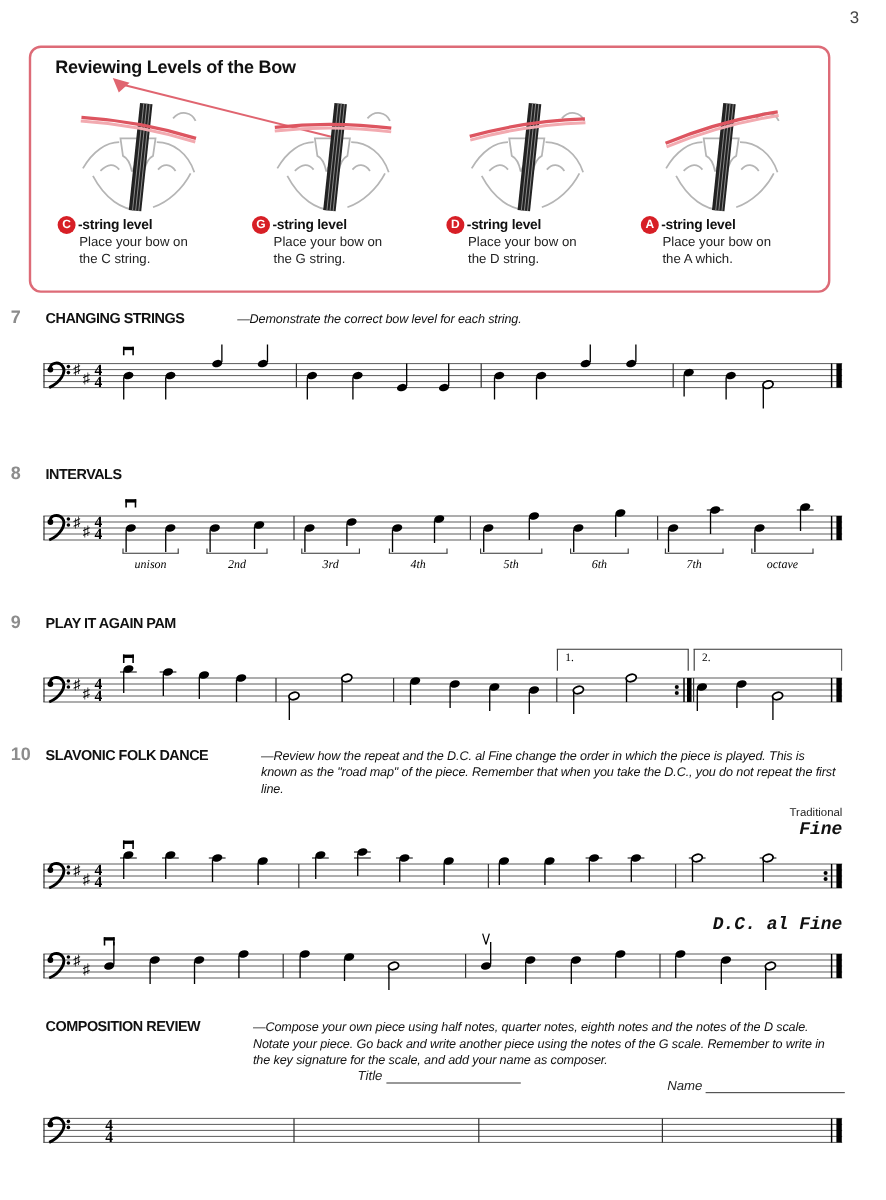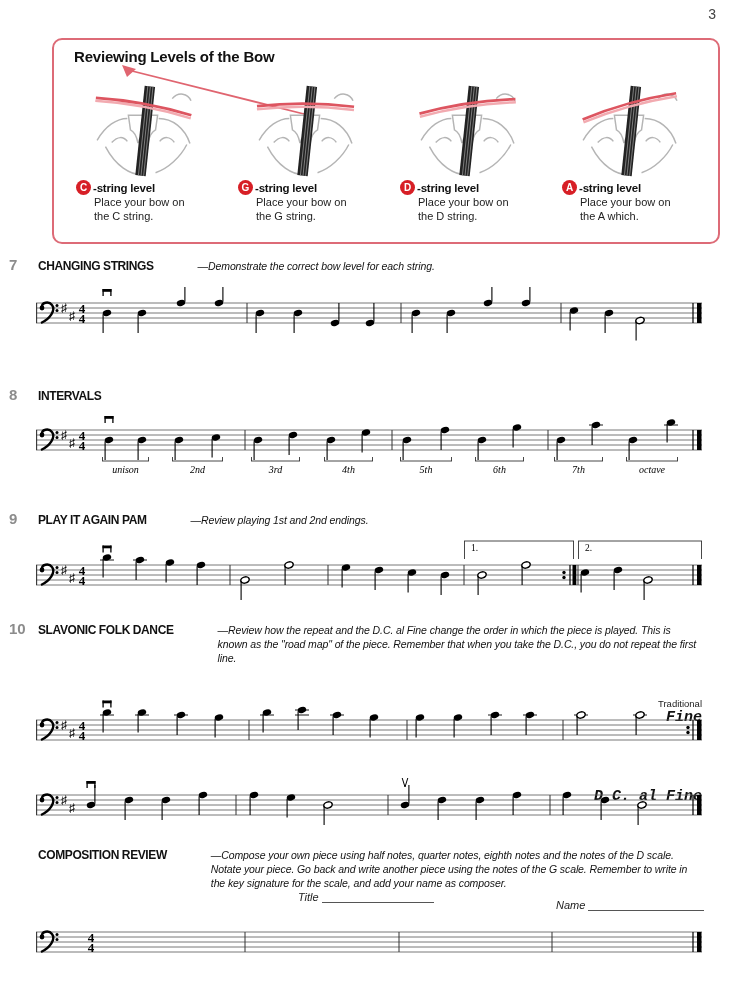--- a/index.html
+++ b/index.html
@@ -1,39 +1,39 @@
 <!DOCTYPE html>
 <html><head>
 <meta charset="utf-8">
 <style>
   html,body{margin:0;padding:0;background:#fff;}
   .page{position:relative;width:738px;height:1000px;background:#fff;
         font-family:"Liberation Sans",sans-serif;color:#111;overflow:hidden;}
   .page-num{position:absolute;top:6px;right:22px;font-size:14px;color:#444;}
   
-  .bow-box{position:absolute;left:52px;top:38px;width:664px;height:202px;
+  .bow-box{position:absolute;left:24px;top:38px;width:664px;height:202px;
            border:2px solid #dd6b77;border-radius:10px;}
   .bow-title{position:absolute;left:20px;top:8px;font-weight:bold;font-size:15px;letter-spacing:-0.2px;}
   .bow-arrow{position:absolute;left:40px;top:22px;pointer-events:none;}
   .bow-items{position:absolute;left:8px;top:44px;right:8px;display:flex;}
   .bow-item{flex:1;padding:0 4px;}
   .bridge{display:block;margin:0 auto;}
   .bow-label{margin-top:0;padding-left:10px;}
   .bow-label .row1{display:flex;align-items:center;}
   .badge{display:inline-flex;width:15px;height:15px;border-radius:50%;background:#d71f26;
          color:#fff;font-weight:bold;font-size:10px;align-items:center;justify-content:center;margin-right:2px;}
   .lvl{font-size:11.5px;letter-spacing:-0.2px;}
   .pl{font-size:11px;margin-left:18px;line-height:14px;color:#222;}
   
   .ex-head{position:absolute;left:0;width:702px;display:flex;align-items:baseline;}
   .ex-num{width:38px;padding-left:9px;box-sizing:border-box;font-weight:bold;font-size:15px;color:#8c8c8c;}
   .ex-title{font-weight:bold;font-size:12px;letter-spacing:-0.4px;white-space:nowrap;}
   .ex-desc{flex:1;font-style:italic;font-size:10.5px;letter-spacing:-0.1px;line-height:14px;color:#111;margin-left:44px;}
   
-  .right-note{position:absolute;right:36px;text-align:right;margin-top:26px;}
+  .right-note{position:absolute;right:36px;text-align:right;}
   .traditional{font-size:9.5px;color:#222;}
   .fine,.dc{font-family:Liberation Mono, monospace;font-style:italic;font-weight:bold;font-size:15px;}
   .fill-row{position:absolute;font-style:italic;font-size:11px;color:#222;}
   .blankline{display:inline-block;border-bottom:1px solid #555;height:11px;vertical-align:bottom;}
   svg text{font-family:"Liberation Serif",serif;fill:#000;}
   .staff{position:absolute;left:36px;}
 </style>
 </head>
 <body>
 
@@ -356,21 +356,20 @@
       <line x1="628" y1="13" x2="642" y2="13" stroke="#000" stroke-width="0.9"></line>
       <g transform="rotate(-16 635 10.5)">
         <ellipse cx="635" cy="10.5" rx="4.3" ry="3"></ellipse>
       </g>
       <line x1="631.1" y1="11.8" x2="631.1" y2="30.5" stroke="#000" stroke-width="1.1"></line>
     </svg>
 
   <div class="ex-head" style="top:510px">
     <div class="ex-num">9</div>
     <b class="ex-title">PLAY IT AGAIN PAM</b>
-    <div class="ex-desc">—Review playing 1st and 2nd endings.</div>
   </div>
   <svg class="staff" style="top:536px" width="666" height="72">
       <line x1="0" y1="29" x2="666" y2="29" stroke="#555" stroke-width="0.8"></line>
       <line x1="0" y1="34" x2="666" y2="34" stroke="#555" stroke-width="0.8"></line>
       <line x1="0" y1="39" x2="666" y2="39" stroke="#555" stroke-width="0.8"></line>
       <line x1="0" y1="44" x2="666" y2="44" stroke="#555" stroke-width="0.8"></line>
       <line x1="0" y1="49" x2="666" y2="49" stroke="#555" stroke-width="0.8"></line>
       <line x1="0.6" y1="29" x2="0.6" y2="49" stroke="#333" stroke-width="1.1"></line>
       <path d="M6 34 C5 28 13 27 16 31 C20 36 14 45 5 49" fill="none" stroke="#000" stroke-width="2.4"></path>
       <circle cx="6" cy="34" r="2.4"></circle>

